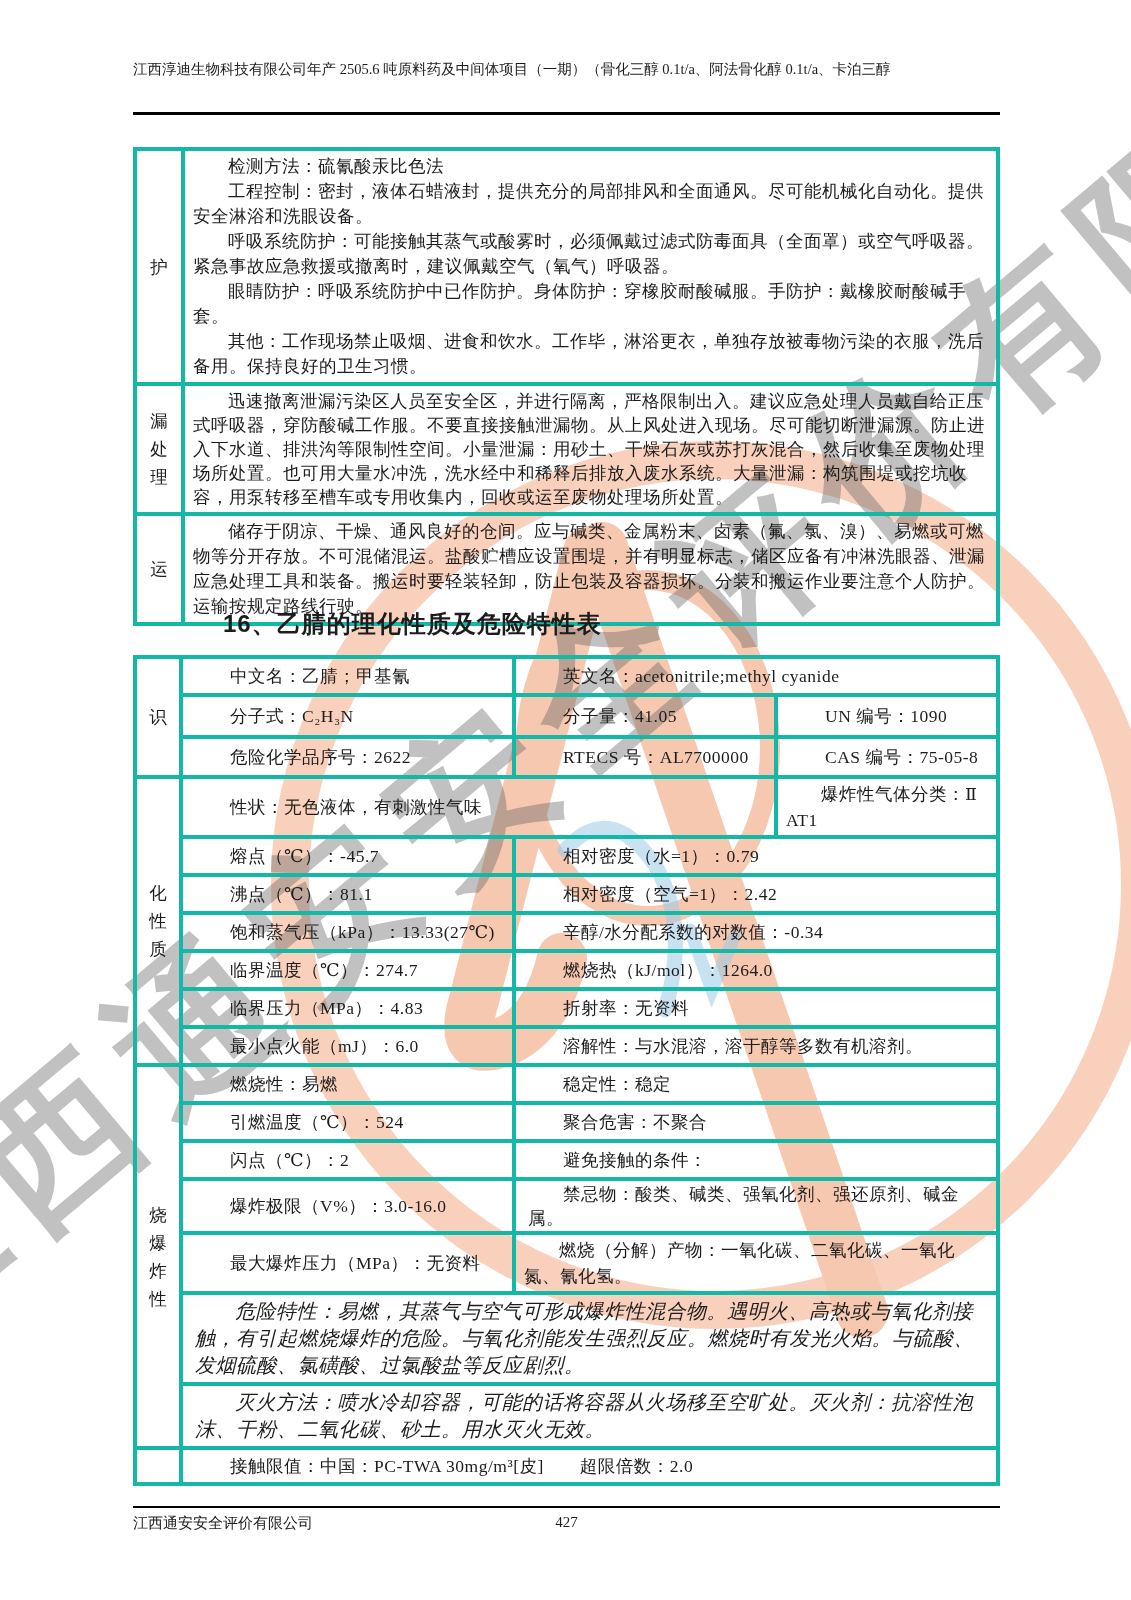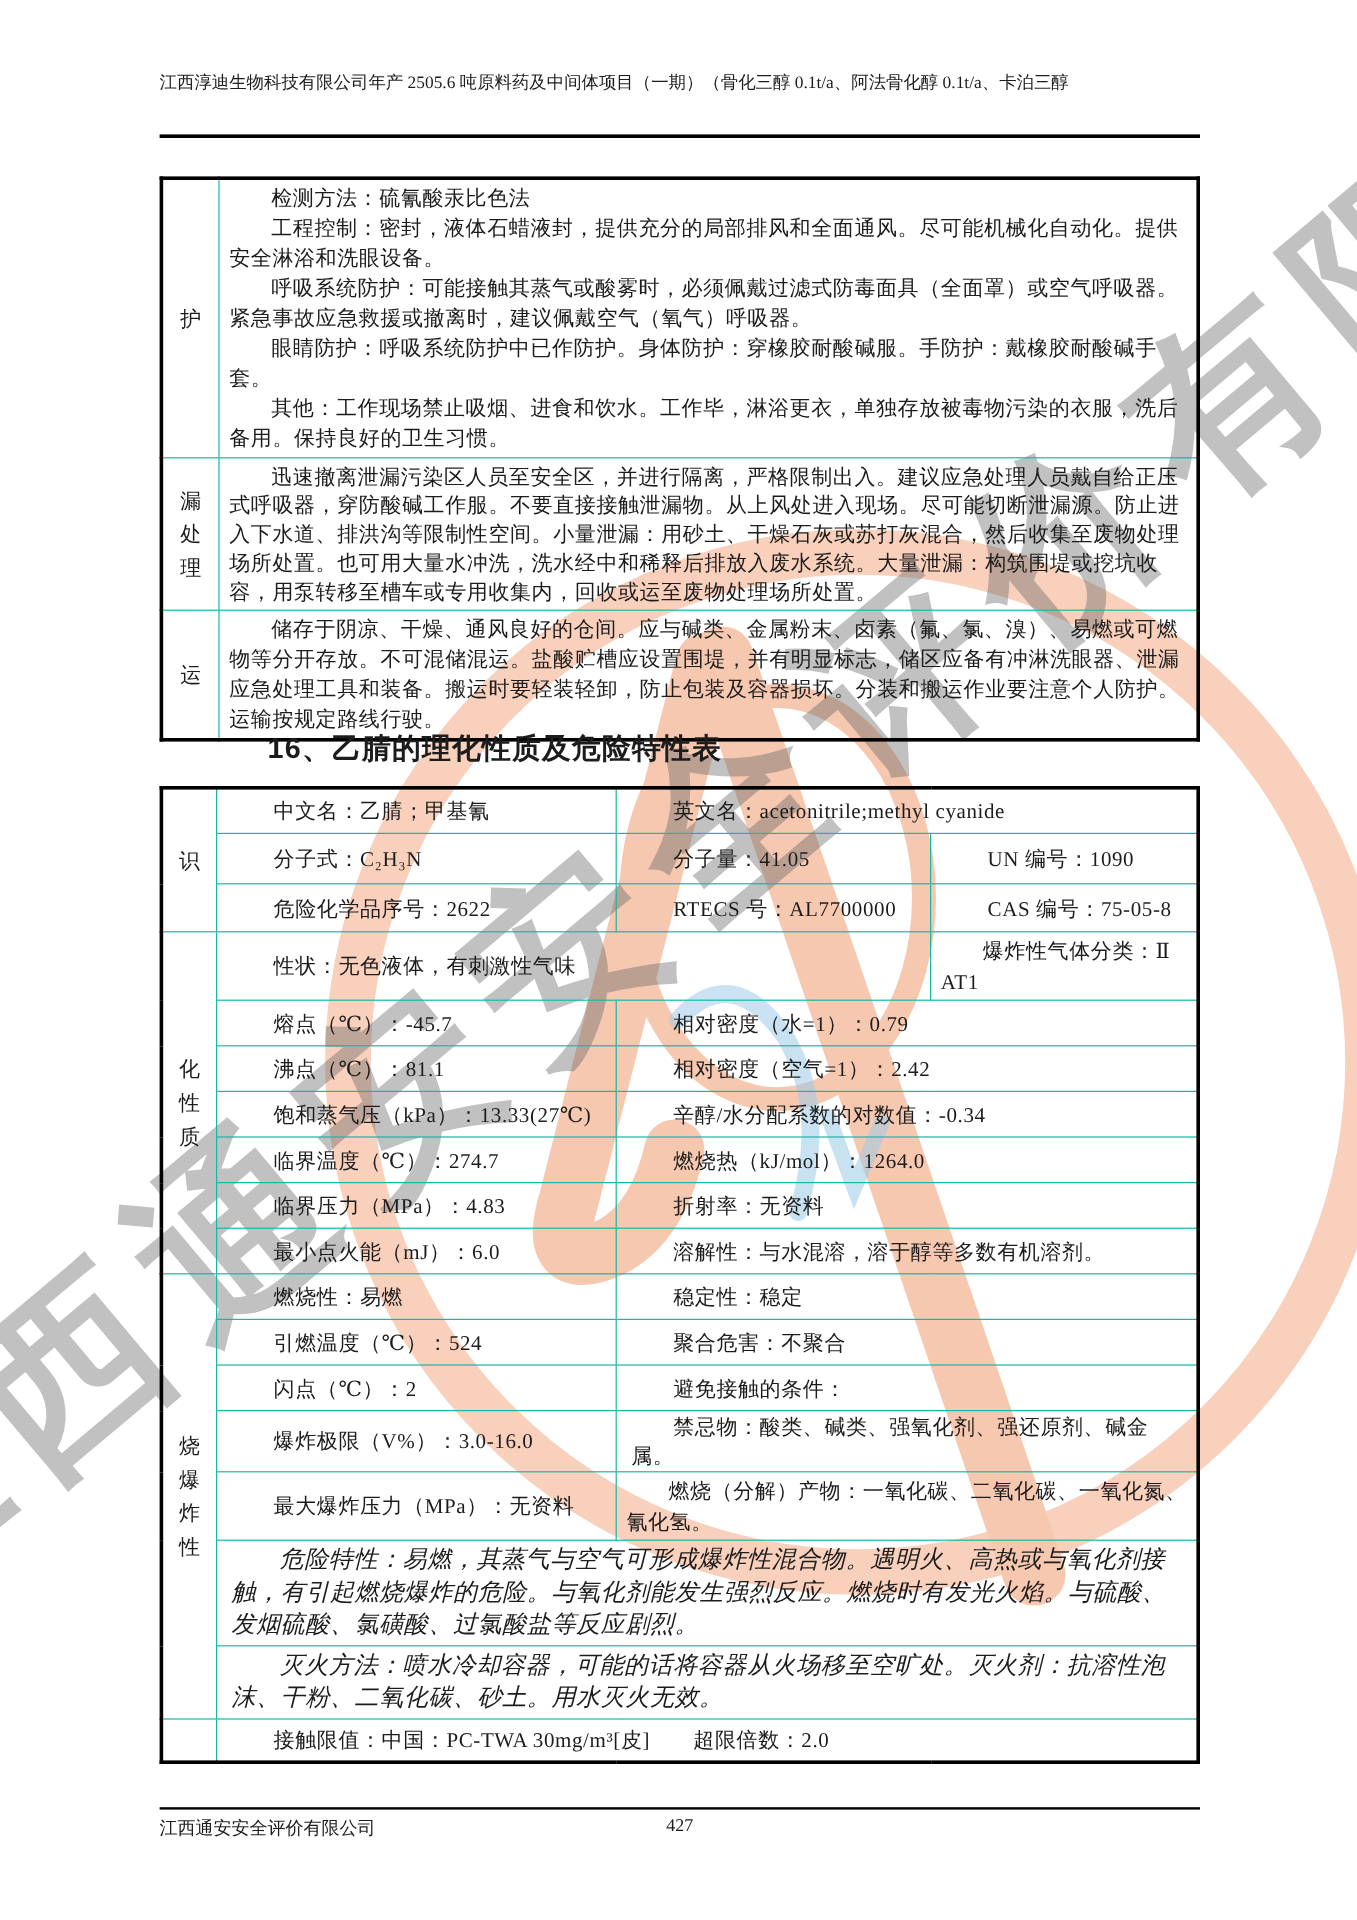--- a/index.html
+++ b/index.html
@@ -21,21 +21,21 @@
   .header .l2{text-align:center;}
   .rule-top{position:absolute;left:133px;top:112px;width:867px;height:3px;background:#000;}
   .rule-bottom{position:absolute;left:133px;top:1506px;width:867px;height:2px;background:#000;}
   .footer{position:absolute;left:133px;top:1514px;width:867px;font-size:15px;}
   .footer .company{position:absolute;left:0;top:0;}
   .footer .pageno{position:absolute;left:0;width:100%;text-align:center;top:0;}
   
   table{border-collapse:collapse;table-layout:fixed;background:transparent;}
   .top-table{position:absolute;left:133px;top:147px;width:867px;border:3px solid #000;}
   .prop-table{position:absolute;left:133px;top:655px;width:867px;border:3px solid #000;}
-  td{border:1px solid #14b8a6;vertical-align:middle;}
+  td{border:4px solid #14b8a6;vertical-align:middle;}
   .lab{width:46px;text-align:center;font-size:17.5px;line-height:1.6;white-space:pre-line;padding:0;}
   .cellbody{padding:3px 8px;font-size:17.5px;line-height:25px;letter-spacing:0.5px;}
   .par{margin:0;text-indent:2em;}
   .cell{font-size:17.5px;letter-spacing:0.5px;padding:1px 12px;text-indent:2em;line-height:24px;}
   .cellwrap{font-size:17.5px;letter-spacing:0.5px;padding:2px 8px;text-indent:2em;line-height:26px;}
   .parcell{font-size:20px;letter-spacing:0.5px;padding:3px 12px;text-indent:2em;line-height:27px;font-style:italic;}
   .sec-title{position:absolute;left:183px;top:608px;font-family:"Liberation Sans","DejaVu Sans",sans-serif;
              font-weight:700;font-size:24px;letter-spacing:1px;margin-left:40px;}
 </style>
 </head>

